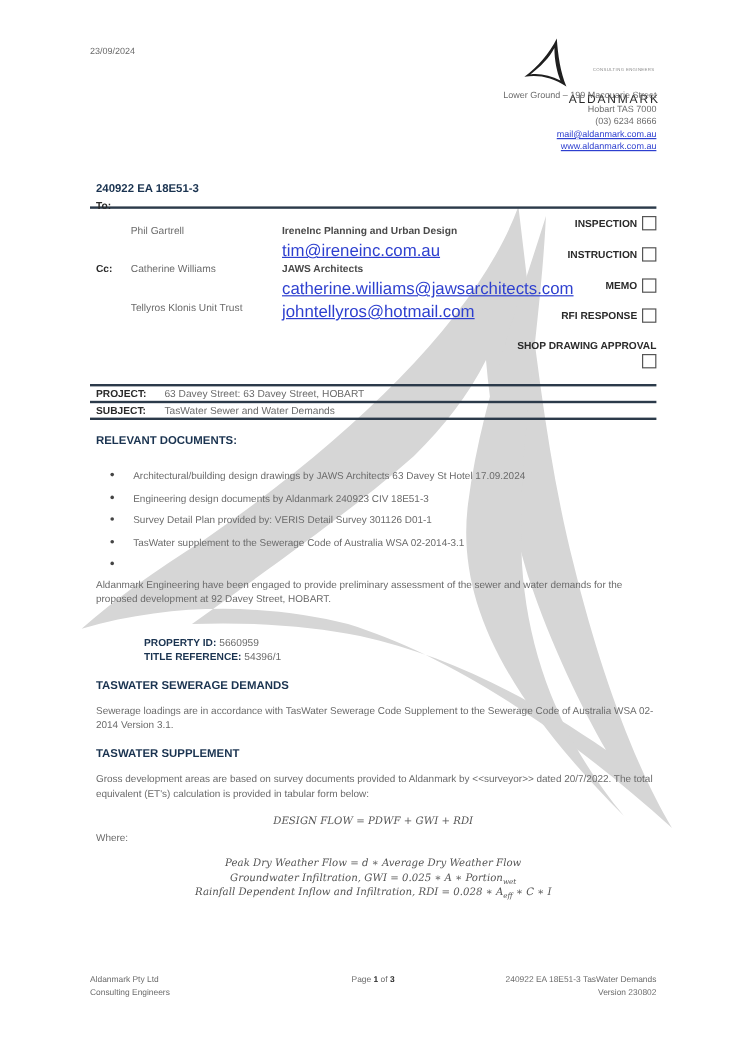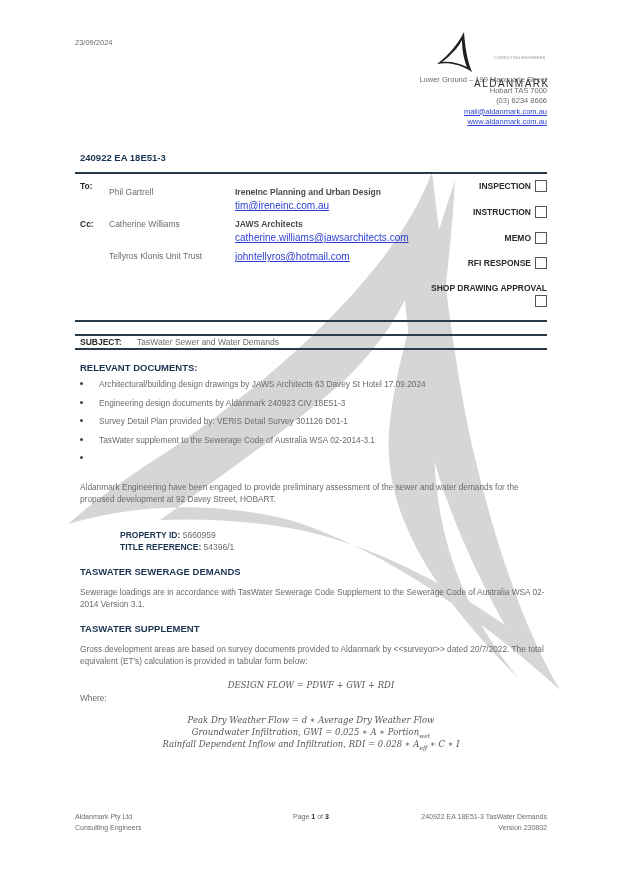--- a/index.html
+++ b/index.html
@@ -18,31 +18,31 @@
   .address { right: 75px; top: 75px; text-align: right; font-size: 7.5px; line-height: 10.5px; color: #6b6b6b; }
   .address a { color: #2d3fcf; text-decoration: underline; margin-left: 31px; }
 
   .title { left: 80px; top: 101px; font-size: 26px; font-weight: bold; color: #1a3350; letter-spacing: 0.2px; }
   .ref { left: 80px; top: 152px; font-size: 9.5px; font-weight: bold; color: #1a3350; }
   .rule { position: absolute; left: 75px; width: 472px; background: #2b3a4a; }
 
   .lbl { font-size: 8.5px; font-weight: bold; color: #2a2a2a; }
   .name { font-size: 8.5px; color: #6b6b6b; }
   .org { font-size: 8.5px; font-weight: bold; color: #4a4a4a; }
-  .mail { font-size: 10px; color: #2d3fcf; text-decoration: underline; }
+  .mail { font-size: 14px; color: #2d3fcf; text-decoration: underline; }
 
   .chk { position: absolute; right: 75px; font-size: 8.5px; font-weight: bold; color: #2a2a2a; display: flex; align-items: center; gap: 4px; }
   .box { width: 10px; height: 10px; border: 1px solid #555; display: inline-block; background: #fff; }
 
   .ps-row { position: absolute; left: 80px; font-size: 8.5px; }
   .ps-row .k { font-weight: bold; color: #2a2a2a; display: inline-block; width: 57px; }
   .ps-row .v { color: #6b6b6b; }
 
   .h2 { position: absolute; left: 80px; font-size: 9.5px; font-weight: bold; color: #1a3350; text-align: center; }
-  .bullets { position: absolute; left: 80px; top: 379px; margin: 0; padding: 0; list-style: none; }
+  .bullets { position: absolute; left: 80px; top: 379px; margin: 12px; padding: 0; list-style: none; }
   .bullets li { font-size: 8.3px; color: #6b6b6b; height: 18.5px; position: relative; padding-left: 19px; }
   .bullets li .dot { position: absolute; left: 0; top: 3px; width: 3px; height: 3px; border-radius: 50%; background: #444; }
   .para { position: absolute; left: 80px; width: 470px; font-size: 8.3px; line-height: 12px; color: #6b6b6b; }
   .kv { position: absolute; left: 80px; font-size: 8.5px; margin-left: 40px; }
   .kv b { color: #1a3350; }
   .kv span { color: #6b6b6b; }
 
   .eq { position: absolute; left: 75px; width: 472px; text-align: center; font-family: "DejaVu Serif", serif; font-style: italic; font-size: 8.5px; color: #555; }
   .eq sub { font-size: 6px; }
 
@@ -72,21 +72,21 @@
     <div>Lower Ground – 199 Macquarie Street</div>
     <div>Hobart TAS 7000</div>
     <div>(03) 6234 8666</div>
     <div><a>mail@aldanmark.com.au</a></div>
     <div><a>www.aldanmark.com.au</a></div>
   </div>
 
   <div class="abs ref">240922 EA 18E51-3</div>
   <div class="rule" style="top:172px;height:1.5px"></div>
 
-  <div class="abs lbl" style="left:80px;top:181px">To:</div>
+  <div class="abs lbl" style="left:80px;top:166px">To:</div>
   <div class="abs name" style="left:109px;top:187px">Phil Gartrell</div>
   <div class="abs org" style="left:235px;top:187px">IreneInc Planning and Urban Design</div>
   <a class="abs mail" style="left:235px;top:200px">tim@ireneinc.com.au</a>
 
   <div class="abs lbl" style="left:80px;top:219px">Cc:</div>
   <div class="abs name" style="left:109px;top:219px">Catherine Williams</div>
   <div class="abs org" style="left:235px;top:219px">JAWS Architects</div>
   <a class="abs mail" style="left:235px;top:232px">catherine.williams@jawsarchitects.com</a>
 
   <div class="abs name" style="left:109px;top:251px">Tellyros Klonis Unit Trust</div>
@@ -107,20 +107,23 @@
   <div class="chk" style="top:257px">
     <span>RFI RESPONSE</span>
       <span class="box"></span>
   </div>
   <div class="chk" style="top:283px">
     <span>SHOP DRAWING APPROVAL</span>
   </div>
   <span class="box" style="position:absolute;right:75px;top:295px"></span>
 
   <div class="rule" style="top:320px;height:1.5px"></div>
+  <div class="ps-row" style="top:323px">
+    <span class="k">PROJECT:</span><span class="v">63 Davey Street: 63 Davey Street, HOBART</span>
+  </div>
   <div class="rule" style="top:334px;height:1.5px"></div>
   <div class="ps-row" style="top:337px">
     <span class="k">SUBJECT:</span><span class="v">TasWater Sewer and Water Demands</span>
   </div>
   <div class="rule" style="top:348px;height:1.5px"></div>
 
   <div class="h2" style="top:362px">RELEVANT DOCUMENTS:</div>
   <ul class="bullets">
     <li><span class="dot"></span><span>Architectural/building design drawings by JAWS Architects 63 Davey St Hotel 17.09.2024</span></li>
     <li><span class="dot"></span><span>Engineering design documents by Aldanmark 240923 CIV 18E51-3</span></li>

